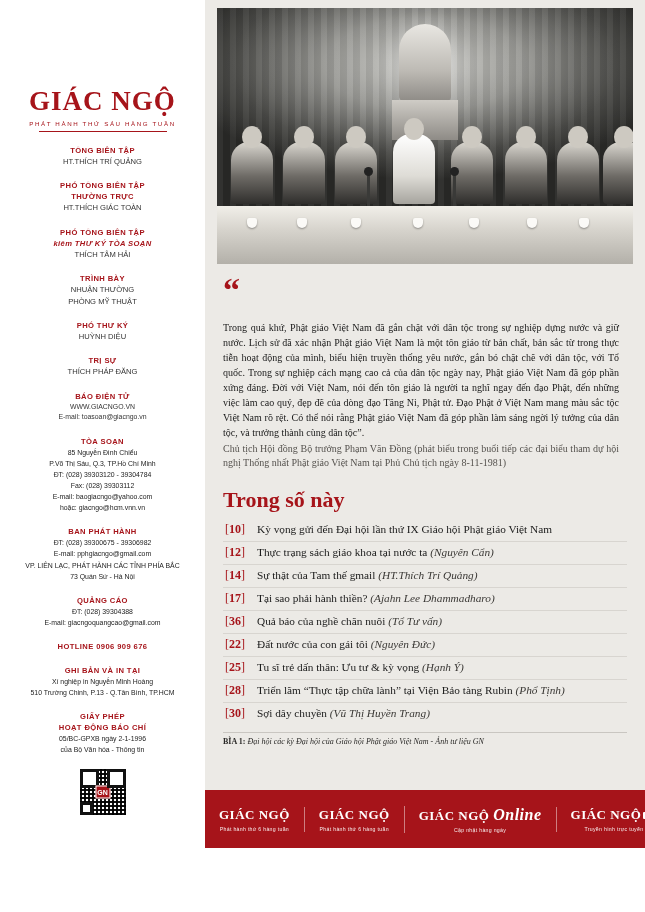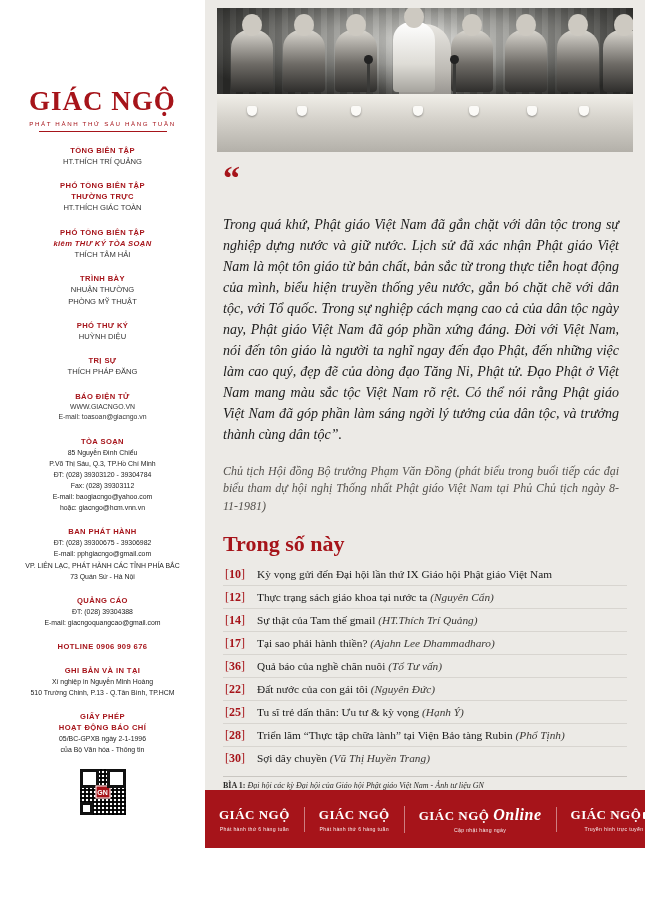--- a/index.html
+++ b/index.html
@@ -220,35 +220,33 @@
     padding: 14px 26px 0 18px;
   }
   .quote-mark {
     font-family: "Liberation Serif", serif;
     font-size: 34px;
     line-height: .7;
     color: #a6141a;
     font-weight: bold;
   }
   .quote-text {
-    margin-top: 24px;
-    font-family: "Liberation Serif", serif;
-    font-size: 14px;
+    margin-top: 18px;
+    font-family: "Liberation Serif", serif;
+    font-size: 10px;
     line-height: 1.5;
     color: #1a1a1a;
-    font-style: italic;
     text-align: justify;
   }
   .quote-attr {
-    margin-top: 18px;
-    font-family: "Liberation Serif", serif;
-    font-size: 12px;
+    margin-top: 2px;
+    font-family: "Liberation Serif", serif;
+    font-size: 10px;
     line-height: 1.45;
     color: #55524e;
-    font-style: italic;
     text-align: justify;
   }
   .toc-title {
     margin: 16px 0 6px 18px;
     font-family: "Liberation Serif", serif;
     font-size: 22px;
     font-weight: bold;
     color: #a6141a;
   }
   .toc {

